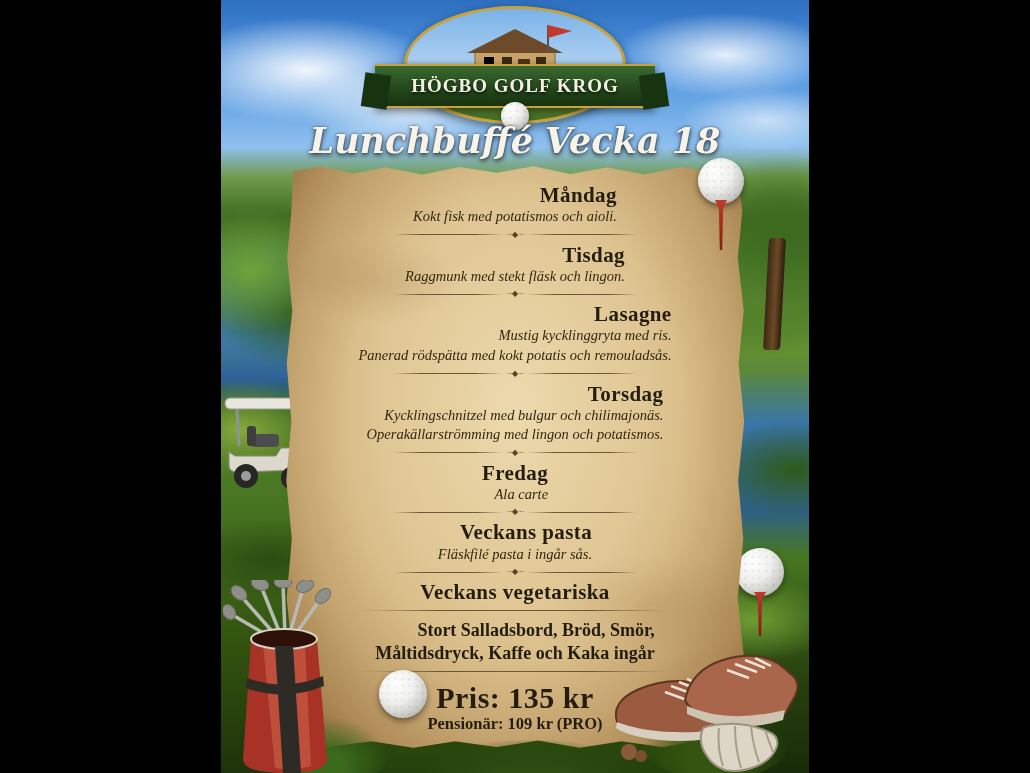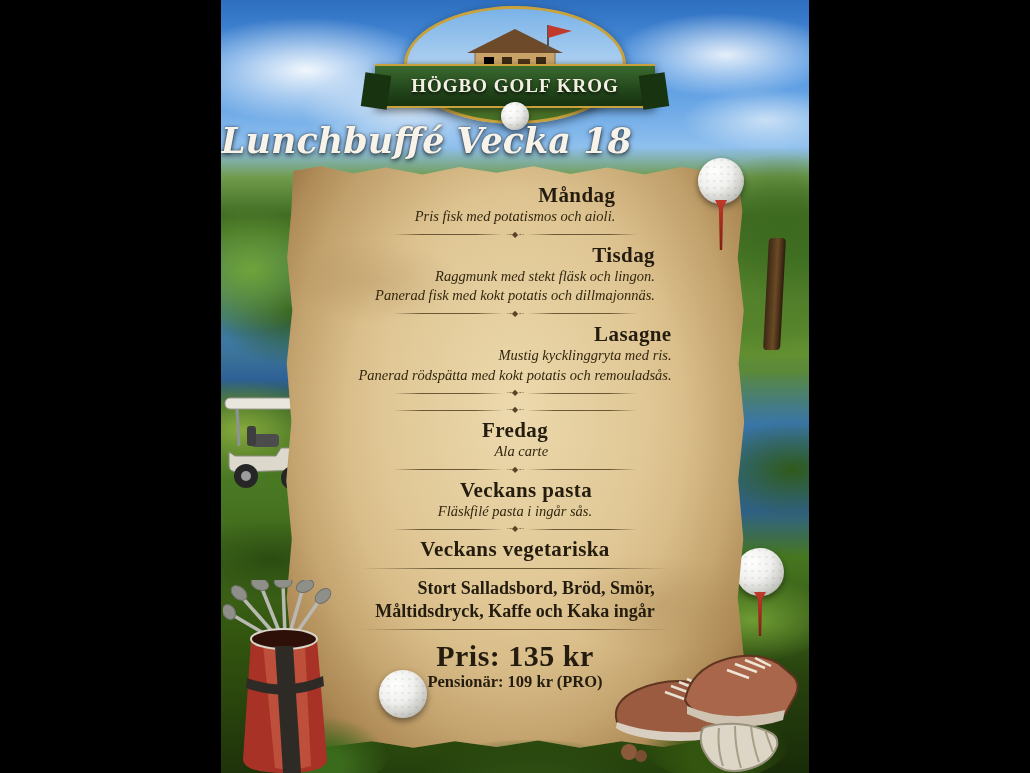--- a/index.html
+++ b/index.html
@@ -70,21 +70,21 @@
   .ball{border-radius:50%;
     background:
       radial-gradient(circle at 35% 30%, rgba(0,0,0,.06) 1px, transparent 1.6px),
       radial-gradient(circle at 35% 30%, #ffffff 0%, #f0f0ee 40%, #c9c9c5 70%, #8d8d89 100%);
     background-size:7px 7px,100% 100%;
     box-shadow:0 3px 6px rgba(0,0,0,.45);}
   .tee{background:linear-gradient(180deg,#c0392b,#7e1f12);
     clip-path:polygon(0 0,100% 0,68% 16%,60% 100%,40% 100%,32% 16%);}
 
   
-  .title{position:absolute;left:0;right:0;top:120px;text-align:left;z-index:5;
+  .title{position:absolute;left:0;right:0;top:120px;text-align:center;z-index:5;
     font-family:"DejaVu Serif", serif;font-style:italic;font-weight:bold;font-size:35px;
     color:#f7f3e8;text-shadow:0 2px 5px rgba(0,0,0,.75), 0 0 2px rgba(0,0,0,.5);}
 
   
   .parchment{position:absolute;left:50%;top:164px;transform:translateX(-50%);width:462px;height:586px;z-index:2;
     background:radial-gradient(ellipse at 50% 42%, #ecd9ad 0%, #e0c795 40%, #d1b27c 68%, #b8925c 88%, #9a7443 100%);
     clip-path:polygon(
       2% 1.2%, 8% .4%, 15% 1.6%, 22% .6%, 30% 1.8%, 38% .5%, 46% 1.5%, 54% .4%,
       62% 1.7%, 70% .6%, 78% 1.8%, 86% .5%, 93% 1.4%, 98% .8%,
       99.2% 8%, 98.2% 16%, 99.5% 25%, 98.4% 34%, 99.6% 44%, 98.3% 54%, 99.4% 64%,
@@ -162,50 +162,54 @@
     </div>
 
     <div class="title">Lunchbuffé Vecka 18</div>
 
     <div class="parchment">
       <div class="parchment-shade"></div>
       <div class="menu">
 
         <div>
           <div class="day-heading">Måndag</div>
-          <div class="dish">Pris fisk med potatismos och aioli.</div>
+          <div class="dish">Kokt fisk med potatismos och aioli.</div>
         </div>
         <div class="divider">
             <span class="line"></span>
             <span class="ornament">◆</span>
             <span class="line"></span>
           </div>
 
         <div>
           <div class="day-heading">Tisdag</div>
           <div class="dish">Raggmunk med stekt fläsk och lingon.</div>
-          <div class="dish">Panerad fisk med kokt potatis och dillmajonnäs.</div>
         </div>
         <div class="divider">
             <span class="line"></span>
             <span class="ornament">◆</span>
             <span class="line"></span>
           </div>
 
         <div>
           <div class="day-heading">Lasagne</div>
           <div class="dish">Mustig kycklinggryta med ris.</div>
           <div class="dish">Panerad rödspätta med kokt potatis och remouladsås.</div>
         </div>
         <div class="divider">
             <span class="line"></span>
             <span class="ornament">◆</span>
             <span class="line"></span>
           </div>
 
+        <div>
+          <div class="day-heading">Torsdag</div>
+          <div class="dish">Kycklingschnitzel med bulgur och chilimajonäs.</div>
+          <div class="dish">Operakällarströmming med lingon och potatismos.</div>
+        </div>
         <div class="divider">
             <span class="line"></span>
             <span class="ornament">◆</span>
             <span class="line"></span>
           </div>
 
         <div>
           <div class="day-heading">Fredag</div>
           <div class="dish">Ala carte</div>
         </div>

